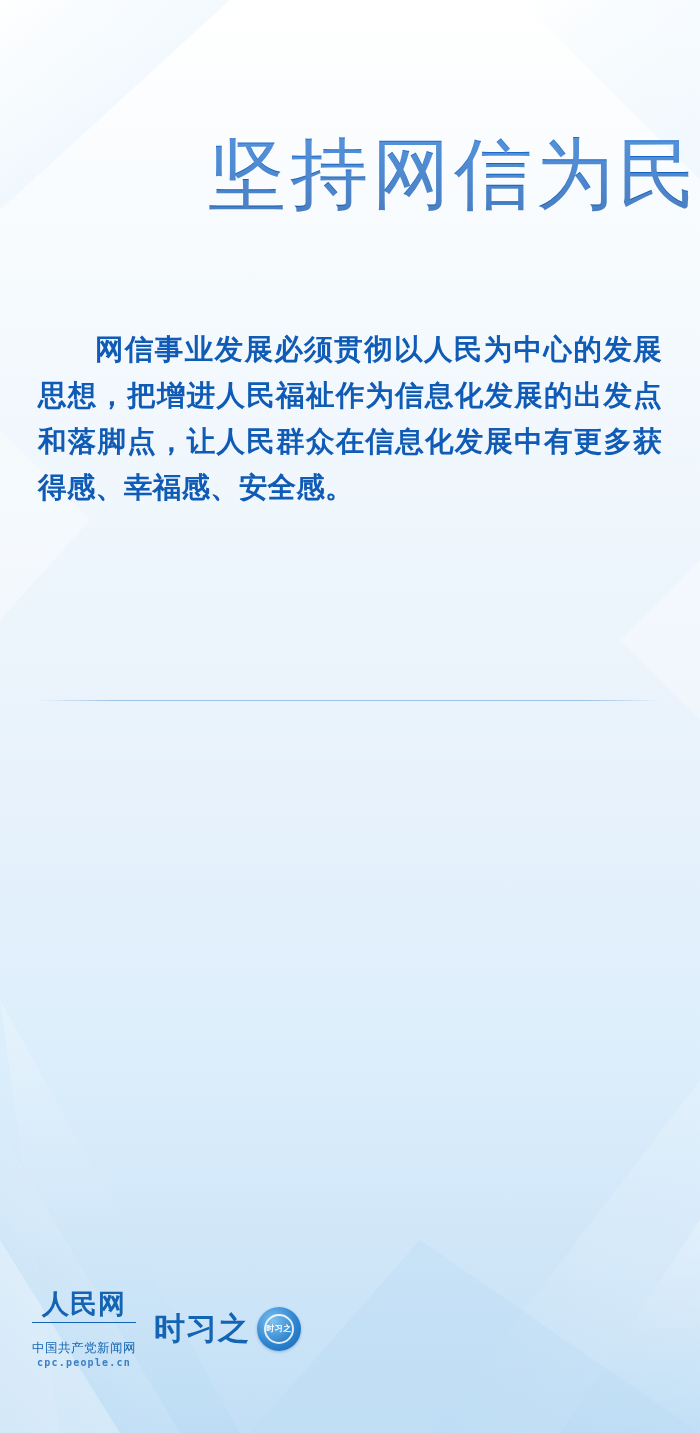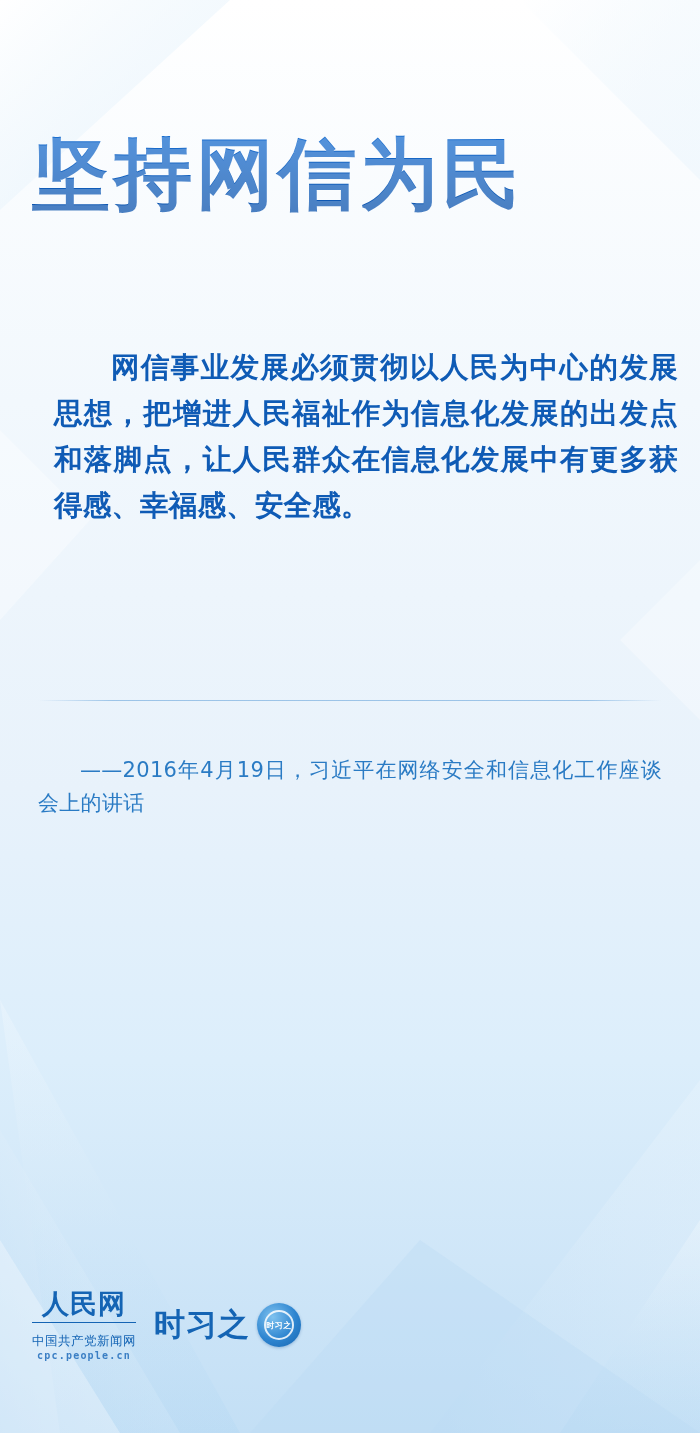--- a/index.html
+++ b/index.html
@@ -30,37 +30,37 @@
     width: 700px;
     height: 1433px;
     z-index: 2;
   }
 
   .title {
     position: absolute;
     top: 135px;
     left: 0;
     width: 700px;
-    text-align: left;
+    text-align: right;
     font-family: "DejaVu Serif", "Liberation Serif", serif;
-    font-weight: bold;
+    font-weight: normal;
     font-size: 78px;
     letter-spacing: 4px;
     line-height: 1;
     color: #0c5fc0;
     background: linear-gradient(180deg, #1b6fd0 0%, #0d54ad 100%);
     -webkit-background-clip: text;
     background-clip: text;
     -webkit-text-fill-color: transparent;
     text-shadow: 0 1px 0 rgba(255,255,255,0.25);
     padding-left: 32px;
   }
 
   .quote-block { position: absolute; left: 38px; width: 624px; }
-  #quote-1 { top: 345px; margin-left: 16px; }
+  #quote-1 { top: 327px; }
   #quote-2 { top: 740px; }
 
   .quote-text {
     font-family: "DejaVu Sans", "Liberation Sans", sans-serif;
     font-weight: bold;
     font-size: 28.5px;
     line-height: 1.62;
     color: #0f5bb5;
     text-align: justify;
     text-justify: inter-ideograph;
@@ -107,21 +107,21 @@
     color: #1464b4;
     letter-spacing: 1px;
   }
   .logo-people .sub {
     margin-top: 5px;
     font-family: Liberation Serif, serif;
     font-size: 12.5px;
     color: #1464b4;
     letter-spacing: 0.5px;
     border-top: 1.5px solid #1464b4;
-    padding-top: 12px;
+    padding-top: 19px;
   }
   .logo-people .dom {
     margin-top: 3px;
     font-family: "DejaVu Sans Mono", "Liberation Mono", monospace;
     font-size: 10px;
     color: #3b7fc4;
     letter-spacing: 1.2px;
     font-weight: bold;
   }
   .logo-sx {
@@ -199,21 +199,20 @@
 
   <h1 class="title">坚持网信为民</h1>
 
   <div class="quote-block" id="quote-1">
     <p class="quote-text">网信事业发展必须贯彻以人民为中心的发展思想，把增进人民福祉作为信息化发展的出发点和落脚点，让人民群众在信息化发展中有更多获得感、幸福感、安全感。</p>
   </div>
 
   <div class="divider"></div>
 
   <div class="quote-block" id="quote-2">
-    <p class="quote-source">——2016年4月19日，习近平在网络安全和信息化工作座谈会上的讲话</p>
   </div>
 
   <div class="footer">
     <div class="logo-people">
       <span class="cn">人民网</span>
       <span class="sub">中国共产党新闻网</span>
       <span class="dom">cpc.people.cn</span>
     </div>
     <div class="logo-sx">
       <span class="word">时习之</span>

